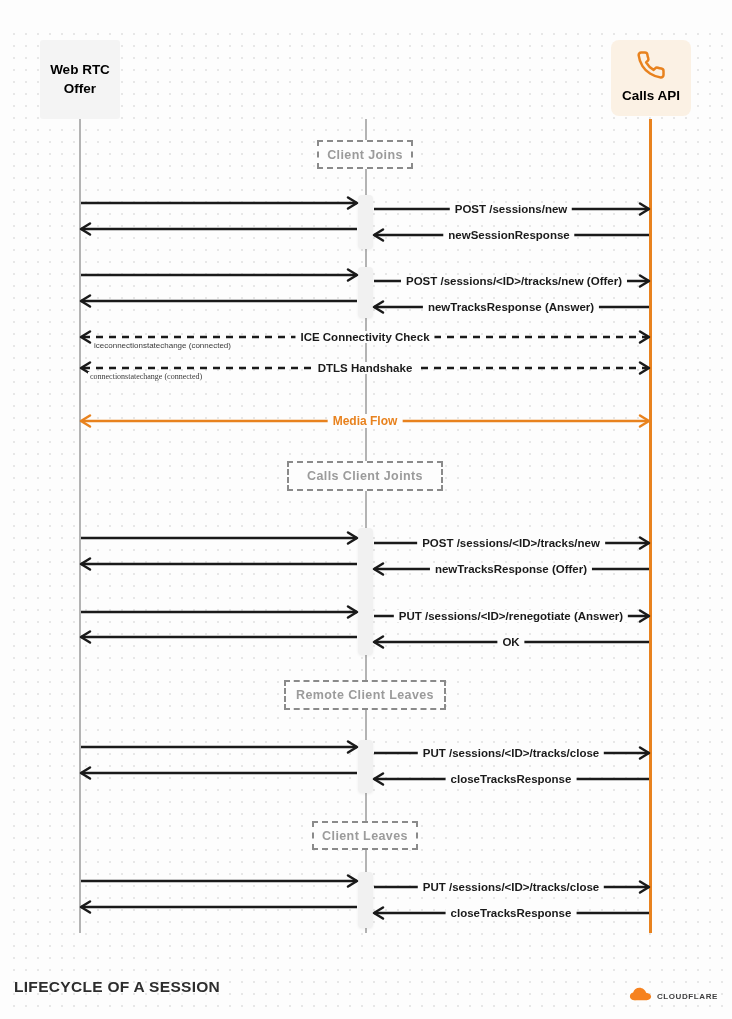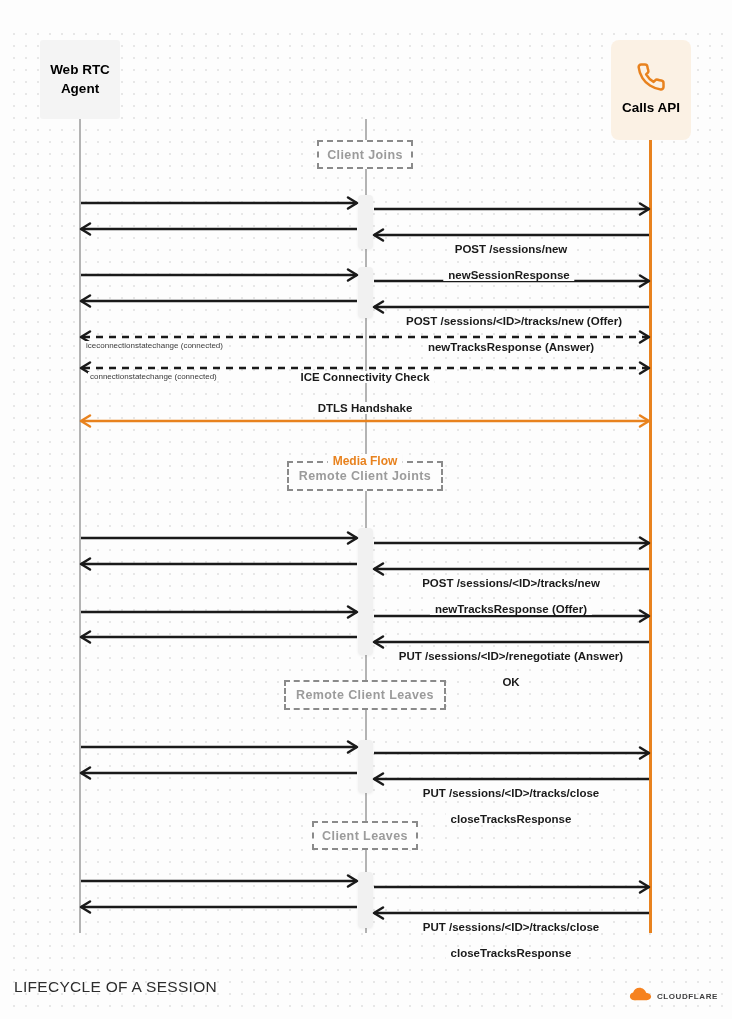--- a/index.html
+++ b/index.html
@@ -8,32 +8,32 @@
   .dots{position:absolute;left:8px;right:8px;top:28px;bottom:6px;z-index:0;
         background-image:radial-gradient(#E7E7E7 1.2px, transparent 1.2px);
         background-size:12px 12px;}
   .lifeline{position:absolute;top:119px;height:814px;width:2px;background:#B3B3B3;z-index:1;}
   .lifeline.orange{background:#E8821E;width:3px;}
   .activation{position:absolute;left:358px;width:15px;background:#F1F1F1;border-radius:4px;
         box-shadow:0 1px 3px rgba(0,0,0,.06);z-index:2;}
   #arrow-layer{position:absolute;left:0;top:0;z-index:3;pointer-events:none;}
   #label-layer{position:absolute;left:0;top:0;width:732px;height:1019px;z-index:4;pointer-events:none;}
   .msg-label{position:absolute;transform:translate(-50%,-50%);background:#FDFDFD;padding:0 5px;
-        font-weight:bold;font-size:11.5px;color:#1A1A1A;white-space:nowrap;margin-top:40px;}
+        font-weight:bold;font-size:11.5px;color:#1A1A1A;white-space:nowrap;}
   .msg-label.media{color:#E8821E;font-size:12px;}
   .sub-label{position:absolute;font-size:8px;color:#3A3A3A;white-space:nowrap;background:#FDFDFD;padding:0 2px;}
   .group-box{position:absolute;border:2px dashed #8A8A8A;background:#FDFDFD;box-sizing:border-box;
         display:flex;align-items:center;justify-content:center;}
   .group-box span{font-size:12.5px;font-weight:600;color:#9B9B9B;letter-spacing:.4px;white-space:nowrap;}
   .actor{position:absolute;top:40px;width:80px;height:79px;background:#F4F4F4;border-radius:3px;
         display:flex;align-items:center;justify-content:center;text-align:center;
         font-weight:bold;font-size:13.5px;color:#000000;line-height:1.4;z-index:5;}
-  .actor.calls{background:#FBF1E4;border-radius:8px;height:100px;flex-direction:column;gap:7px;}
+  .actor.calls{background:#FBF1E4;border-radius:8px;height:76px;flex-direction:column;gap:7px;}
   .footer-title{position:absolute;left:14px;top:987px;transform:translateY(-50%);
-        font-size:15.5px;font-weight:normal;color:#2D2D2D;letter-spacing:.3px;z-index:5;}
+        font-size:15.5px;font-weight:bold;color:#2D2D2D;letter-spacing:.3px;z-index:5;}
   .brand{position:absolute;right:14px;top:994px;transform:translateY(-50%);
         display:flex;align-items:flex-end;gap:3px;z-index:5;}
   .brand span{font-size:8px;font-weight:bold;letter-spacing:.6px;color:#404041;}
 </style>
 </head>
 <body>
 
 <div class="page">
   <div class="dots"></div>
 
@@ -106,51 +106,51 @@
       <line x1="81" y1="907" x2="357" y2="907" stroke="#1A1A1A" stroke-width="2.4"></line>
       <polyline points="90,901.5 81,907 90,912.5" fill="none" stroke="#1A1A1A" stroke-width="2.5" stroke-linecap="round" stroke-linejoin="round"></polyline>
       <line x1="374" y1="913" x2="649" y2="913" stroke="#1A1A1A" stroke-width="2.4"></line>
       <polyline points="383,907.5 374,913 383,918.5" fill="none" stroke="#1A1A1A" stroke-width="2.5" stroke-linecap="round" stroke-linejoin="round"></polyline>
     </svg>
   <div id="label-layer">
       <div class="group-box" style="left: 317px; top: 140px; width: 96px; height: 29px;">
         <span>Client Joins</span>
       </div>
       <div class="group-box" style="left: 287px; top: 461px; width: 156px; height: 30px;">
-        <span>Remote Client Joints</span>
+        <span>Calls Client Joints</span>
       </div>
       <div class="group-box" style="left: 284px; top: 680px; width: 162px; height: 30px;">
         <span>Remote Client Leaves</span>
       </div>
       <div class="group-box" style="left: 312px; top: 821px; width: 106px; height: 29px;">
         <span>Client Leaves</span>
       </div>
       <div class="msg-label" style="left: 511px; top: 209px;">POST /sessions/new</div>
       <div class="msg-label" style="left: 509px; top: 235px;">newSessionResponse</div>
       <div class="msg-label" style="left: 514px; top: 281px;">POST /sessions/&lt;ID&gt;/tracks/new (Offer)</div>
       <div class="msg-label" style="left: 511px; top: 307px;">newTracksResponse (Answer)</div>
       <div class="msg-label" style="left: 365px; top: 337px;">ICE Connectivity Check</div>
-      <div class="sub-label" style="left: 84px; top: 341px;">iceconnectionstatechange (connected)</div>
+      <div class="sub-label" style="left: 92px; top: 341px;">iceconnectionstatechange (connected)</div>
       <div class="msg-label" style="left: 365px; top: 368px;">DTLS Handshake</div>
-      <div class="sub-label" style="left: 88px; top: 372px;">connectionstatechange (connected)</div>
+      <div class="sub-label" style="left: 88px; top: 372px; font-family: Liberation Serif, serif;">connectionstatechange (connected)</div>
       <div class="msg-label media" style="left: 365px; top: 421px;">Media Flow</div>
       <div class="msg-label" style="left: 511px; top: 543px;">POST /sessions/&lt;ID&gt;/tracks/new</div>
       <div class="msg-label" style="left: 511px; top: 569px; text-align: center;">newTracksResponse (Offer)</div>
       <div class="msg-label" style="left: 511px; top: 616px;">PUT /sessions/&lt;ID&gt;/renegotiate (Answer)</div>
       <div class="msg-label" style="left: 511px; top: 642px;">OK</div>
       <div class="msg-label" style="left: 511px; top: 753px;">PUT /sessions/&lt;ID&gt;/tracks/close</div>
       <div class="msg-label" style="left: 511px; top: 779px;">closeTracksResponse</div>
       <div class="msg-label" style="left: 511px; top: 887px;">PUT /sessions/&lt;ID&gt;/tracks/close</div>
       <div class="msg-label" style="left: 511px; top: 913px;">closeTracksResponse</div>
     </div>
 
   <div class="actor" style="left:40px">
     <div>
       <span>Web RTC</span><br>
-      <span>Agent</span>
+      <span>Offer</span>
     </div>
   </div>
   <div class="actor calls" style="left:611px">
     <svg width="30" height="30" viewBox="0 0 24 24">
       <path d="M22 16.92v3a2 2 0 0 1-2.18 2 19.79 19.79 0 0 1-8.63-3.07 19.5 19.5 0 0 1-6-6 19.79 19.79 0 0 1-3.07-8.67A2 2 0 0 1 4.11 2h3a2 2 0 0 1 2 1.72 12.84 12.84 0 0 0 .7 2.81 2 2 0 0 1-.45 2.11L8.09 9.91a16 16 0 0 0 6 6l1.27-1.27a2 2 0 0 1 2.11-.45 12.84 12.84 0 0 0 2.81.7A2 2 0 0 1 22 16.92z" fill="none" stroke="#E8821E" stroke-width="2" stroke-linecap="round" stroke-linejoin="round"></path>
     </svg>
     <div>
       <span>Calls API</span>
     </div>
   </div>

